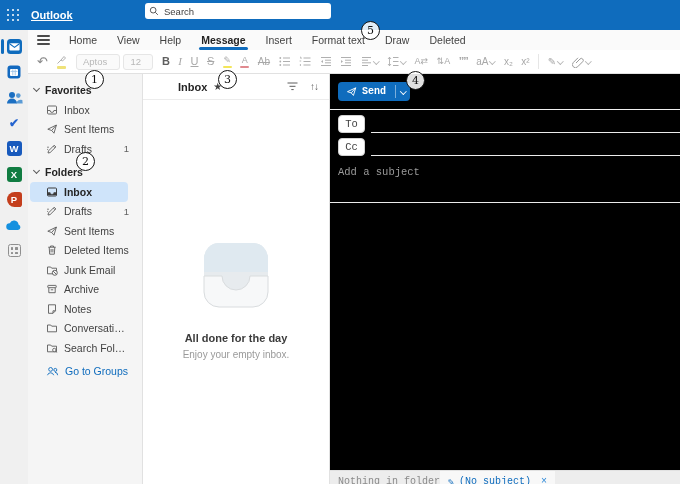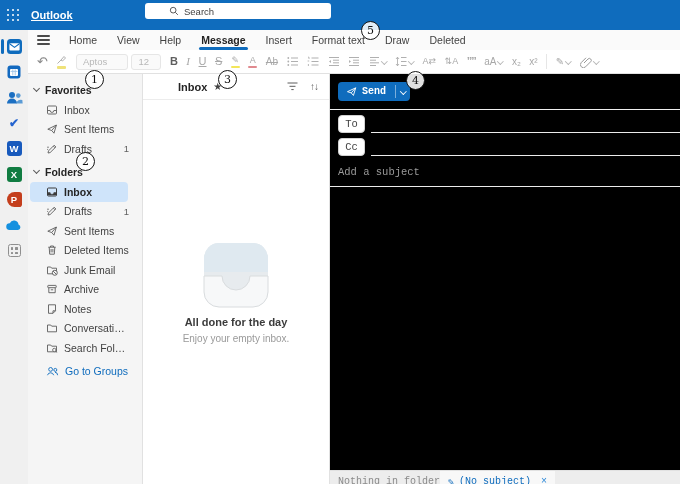--- a/index.html
+++ b/index.html
@@ -5,21 +5,21 @@
   * { margin:0; padding:0; box-sizing:border-box; }
   html,body { width:680px; height:484px; }
   body { font-family:"Liberation Sans",sans-serif; background:#fff; position:relative; overflow:hidden; color:#242424; }
 
   
   .topbar { height:30px; background:#0f6cbd; display:flex; align-items:center; position:relative; }
   .waffle { width:26px; height:22px; display:flex; align-items:center; justify-content:center; cursor:pointer; }
   .waffle .dots { width:13px; height:13px; display:grid; grid-template-columns:repeat(3,1fr); gap:2.5px; }
   .waffle .dots i { width:2.2px; height:2.2px; background:#fff; border-radius:50%; }
   .brand { color:#fff; font-size:11px; font-weight:bold; text-decoration:underline; margin-left:5px; cursor:pointer; }
-  .search { position:absolute; left:145px; top:3px; width:186px; height:16px; background:#fff; border-radius:3px; display:flex; align-items:center; gap:5px; padding-left:24px; font-size:9.5px; color:#424242; }
+  .search { position:absolute; left:145px; top:3px; width:186px; height:16px; background:#fff; border-radius:3px; display:flex; align-items:center; gap:5px; padding-left:4px; font-size:9.5px; color:#424242; }
 
   
   .main { display:flex; height:462px; }
   .right-col { flex:1; display:flex; flex-direction:column; min-width:0; }
 
   
   .rail { width:28px; background:#f0f0f0; display:flex; flex-direction:column; align-items:center; padding-top:4px; }
   .rail-item { width:100%; height:25.5px; display:flex; align-items:center; justify-content:center; position:relative; cursor:pointer; }
   .rail-item .selbar { position:absolute; left:1px; top:5px; width:2.5px; height:15px; background:#0f6cbd; border-radius:2px; }
   .sqicon { width:15px; height:15px; border-radius:3px; color:#fff; font-size:9.5px; font-weight:bold; display:flex; align-items:center; justify-content:center; }
@@ -34,21 +34,21 @@
   .rtab { padding:0 10px; font-size:10.5px; color:#424242; height:100%; display:flex; align-items:center; position:relative; cursor:pointer; white-space:nowrap; }
   .rtab.active { font-weight:bold; color:#242424; }
   .rtab.active::after { content:""; position:absolute; left:8px; right:8px; bottom:0; height:2.6px; background:#0f6cbd; border-radius:2px; }
 
   
   .toolbar { height:24px; background:#fff; border-bottom:1px solid #e1e1e1; display:flex; align-items:center; padding-left:9px; gap:8.5px; color:#a8a8a8; font-size:11px; overflow:hidden; }
   .tbtn { display:flex; align-items:center; gap:2px; cursor:pointer; line-height:1; }
   .glyph { font-size:11px; color:#a8a8a8; }
   .glyph.dk { color:#5f5f5f; }
   .fontbox { height:16px; background:#fafafa; border:1px solid #e6e6e6; border-radius:3px; color:#b8b8b8; font-size:9.5px; display:flex; align-items:center; padding-left:6px; }
-  .fontbox.name { width:52px;text-align:right; }
+  .fontbox.name { width:44px;text-align:right; }
   .fontbox.size { width:30px; margin-left:-5px; }
   .barwrap { display:flex; flex-direction:column; align-items:center; gap:1px; cursor:pointer; }
   .barwrap .bar { width:9px; height:2.5px; border-radius:1px; }
   .chev { width:5px; height:5px; position:relative; }
   .chev::before { content:""; position:absolute; left:0; top:0; width:3.6px; height:3.6px; border-right:1.2px solid #b5b5b5; border-bottom:1.2px solid #b5b5b5; transform:rotate(45deg); }
   .tdiv { width:1px; height:15px; background:#e6e6e6; }
   svg.ticon { display:block; }
 
   
   .folderpane { width:114px; background:#f5f5f5; padding-top:5px; font-size:10.5px; color:#424242; }
@@ -66,36 +66,36 @@
   .sect-gap { height:2.5px; }
 
   
   .midpane { width:188px; background:#fff; border-left:1px solid #e1e1e1; border-right:1px solid #e1e1e1; display:flex; flex-direction:column; }
   .mid-hdr { height:26px; border-bottom:1px solid #ececec; display:flex; align-items:center; padding:0 11px 0 35px; }
   .mid-title { font-size:11px; font-weight:bold; color:#242424; }
   .star { color:#424242; font-size:10px; margin-left:6px; cursor:pointer; }
   .mid-hdr .spacer { flex:1; }
   .sorticon { font-size:10px; color:#5c5c5c; letter-spacing:-1px; cursor:pointer; margin-left:12px; }
   .empty { margin-top:140px; display:flex; flex-direction:column; align-items:center; text-align:center; }
-  .empty-title { margin-top:6px; font-size:11px; font-weight:bold; color:#3b3b3b; }
+  .empty-title { margin-top:22px; font-size:11px; font-weight:bold; color:#3b3b3b; }
   .empty-sub { margin-top:5px; font-size:10px; color:#9a9a9a; }
 
   
   .composecol { flex:1; display:flex; flex-direction:column; min-width:0; background:#000000;font-family:Liberation Mono, monospace; }
   .compose { flex:1; padding-top:8px; }
   .send-row { padding:0 0 7px 8px; border-bottom:1px solid #f0f0f0; }
   .sendbtn { display:inline-flex; height:19px; border-radius:4px; overflow:hidden; background:#0f6cbd; color:#fff; cursor:pointer; }
   .sendbtn .mainpart { display:flex; align-items:center; gap:5px; padding:0 9px 0 8px; font-size:10px; font-weight:bold; }
   .sendbtn .sep { width:1px; background:rgba(255,255,255,.45); margin:3px 0; }
   .sendbtn .chevpart { width:14px; display:flex; align-items:center; justify-content:center; }
   .sendbtn .chevpart .chev::before { border-color:#fff; }
   .recip-row { display:flex; align-items:center; margin:5px 0 0 8px; }
   .recip-btn { width:27px; height:18px; border:1px solid #d1d1d1; border-radius:4px; background:#fff; font-size:10.5px; color:#424242; display:flex; align-items:center; justify-content:center; cursor:pointer; }
   .recip-line { flex:1; height:18px; border-bottom:1px solid #ebebeb; margin-left:6px; cursor:text; }
-  .subject-row { margin-top:10px; padding:0 0 8px 8px; border-bottom:1px solid #ebebeb; font-size:10.5px; color:#9a9a9a; cursor:text; }
+  .subject-row { margin-top:10px; padding:0 0 24px 8px; border-bottom:1px solid #ebebeb; font-size:10.5px; color:#9a9a9a; cursor:text; }
   .body-ph { margin:12px 0 0 8px; font-size:10.5px; color:#9a9a9a; cursor:text; }
 
   
   .statusbar { height:22px; background:#ededed; border-top:1px solid #e1e1e1; position:relative; display:flex; align-items:center; font-size:10px; color:#8a8a8a; }
   .sb-msg { padding-left:8px; }
   .draft-tab { position:absolute; left:110px; top:0; bottom:0; width:115px; background:#f8f8f8; display:flex; align-items:center; gap:5px; padding:0 8px; cursor:pointer; }
   .draft-tab .pencil { color:#0f6cbd; font-size:10px; }
   .draft-tab .lbl { color:#0f6cbd; font-size:10px; }
   .draft-tab .close { margin-left:auto; color:#2b88d8; font-size:10px; cursor:pointer; }
 

